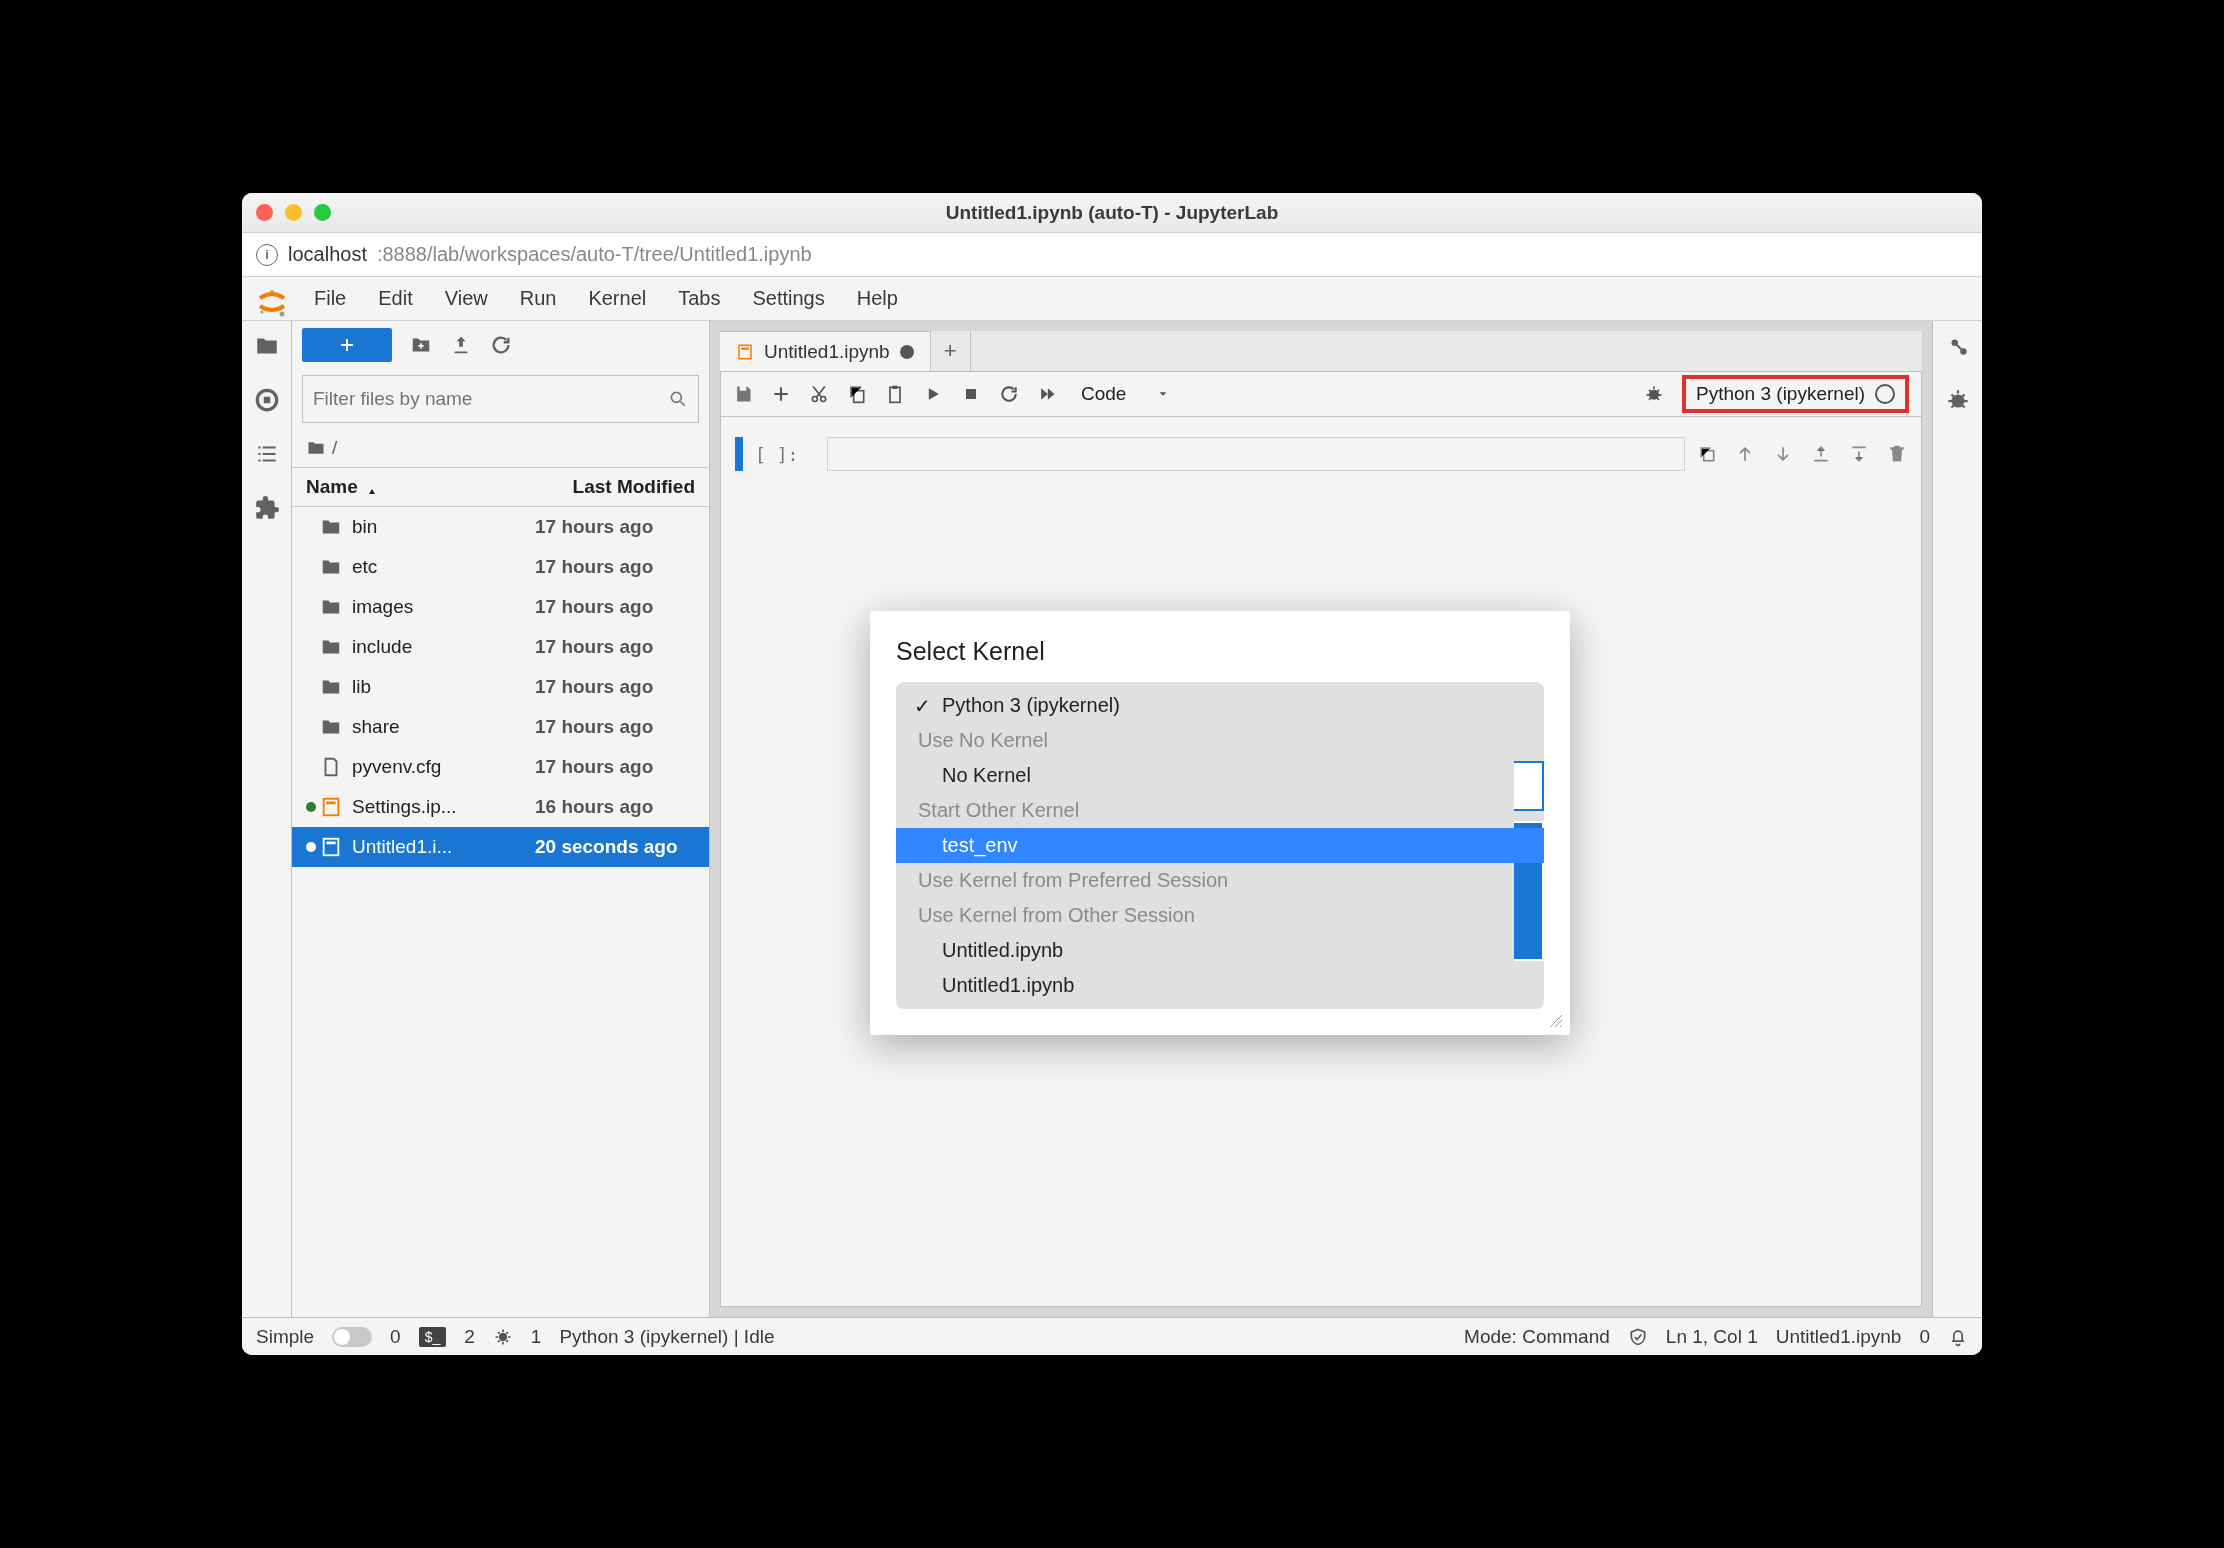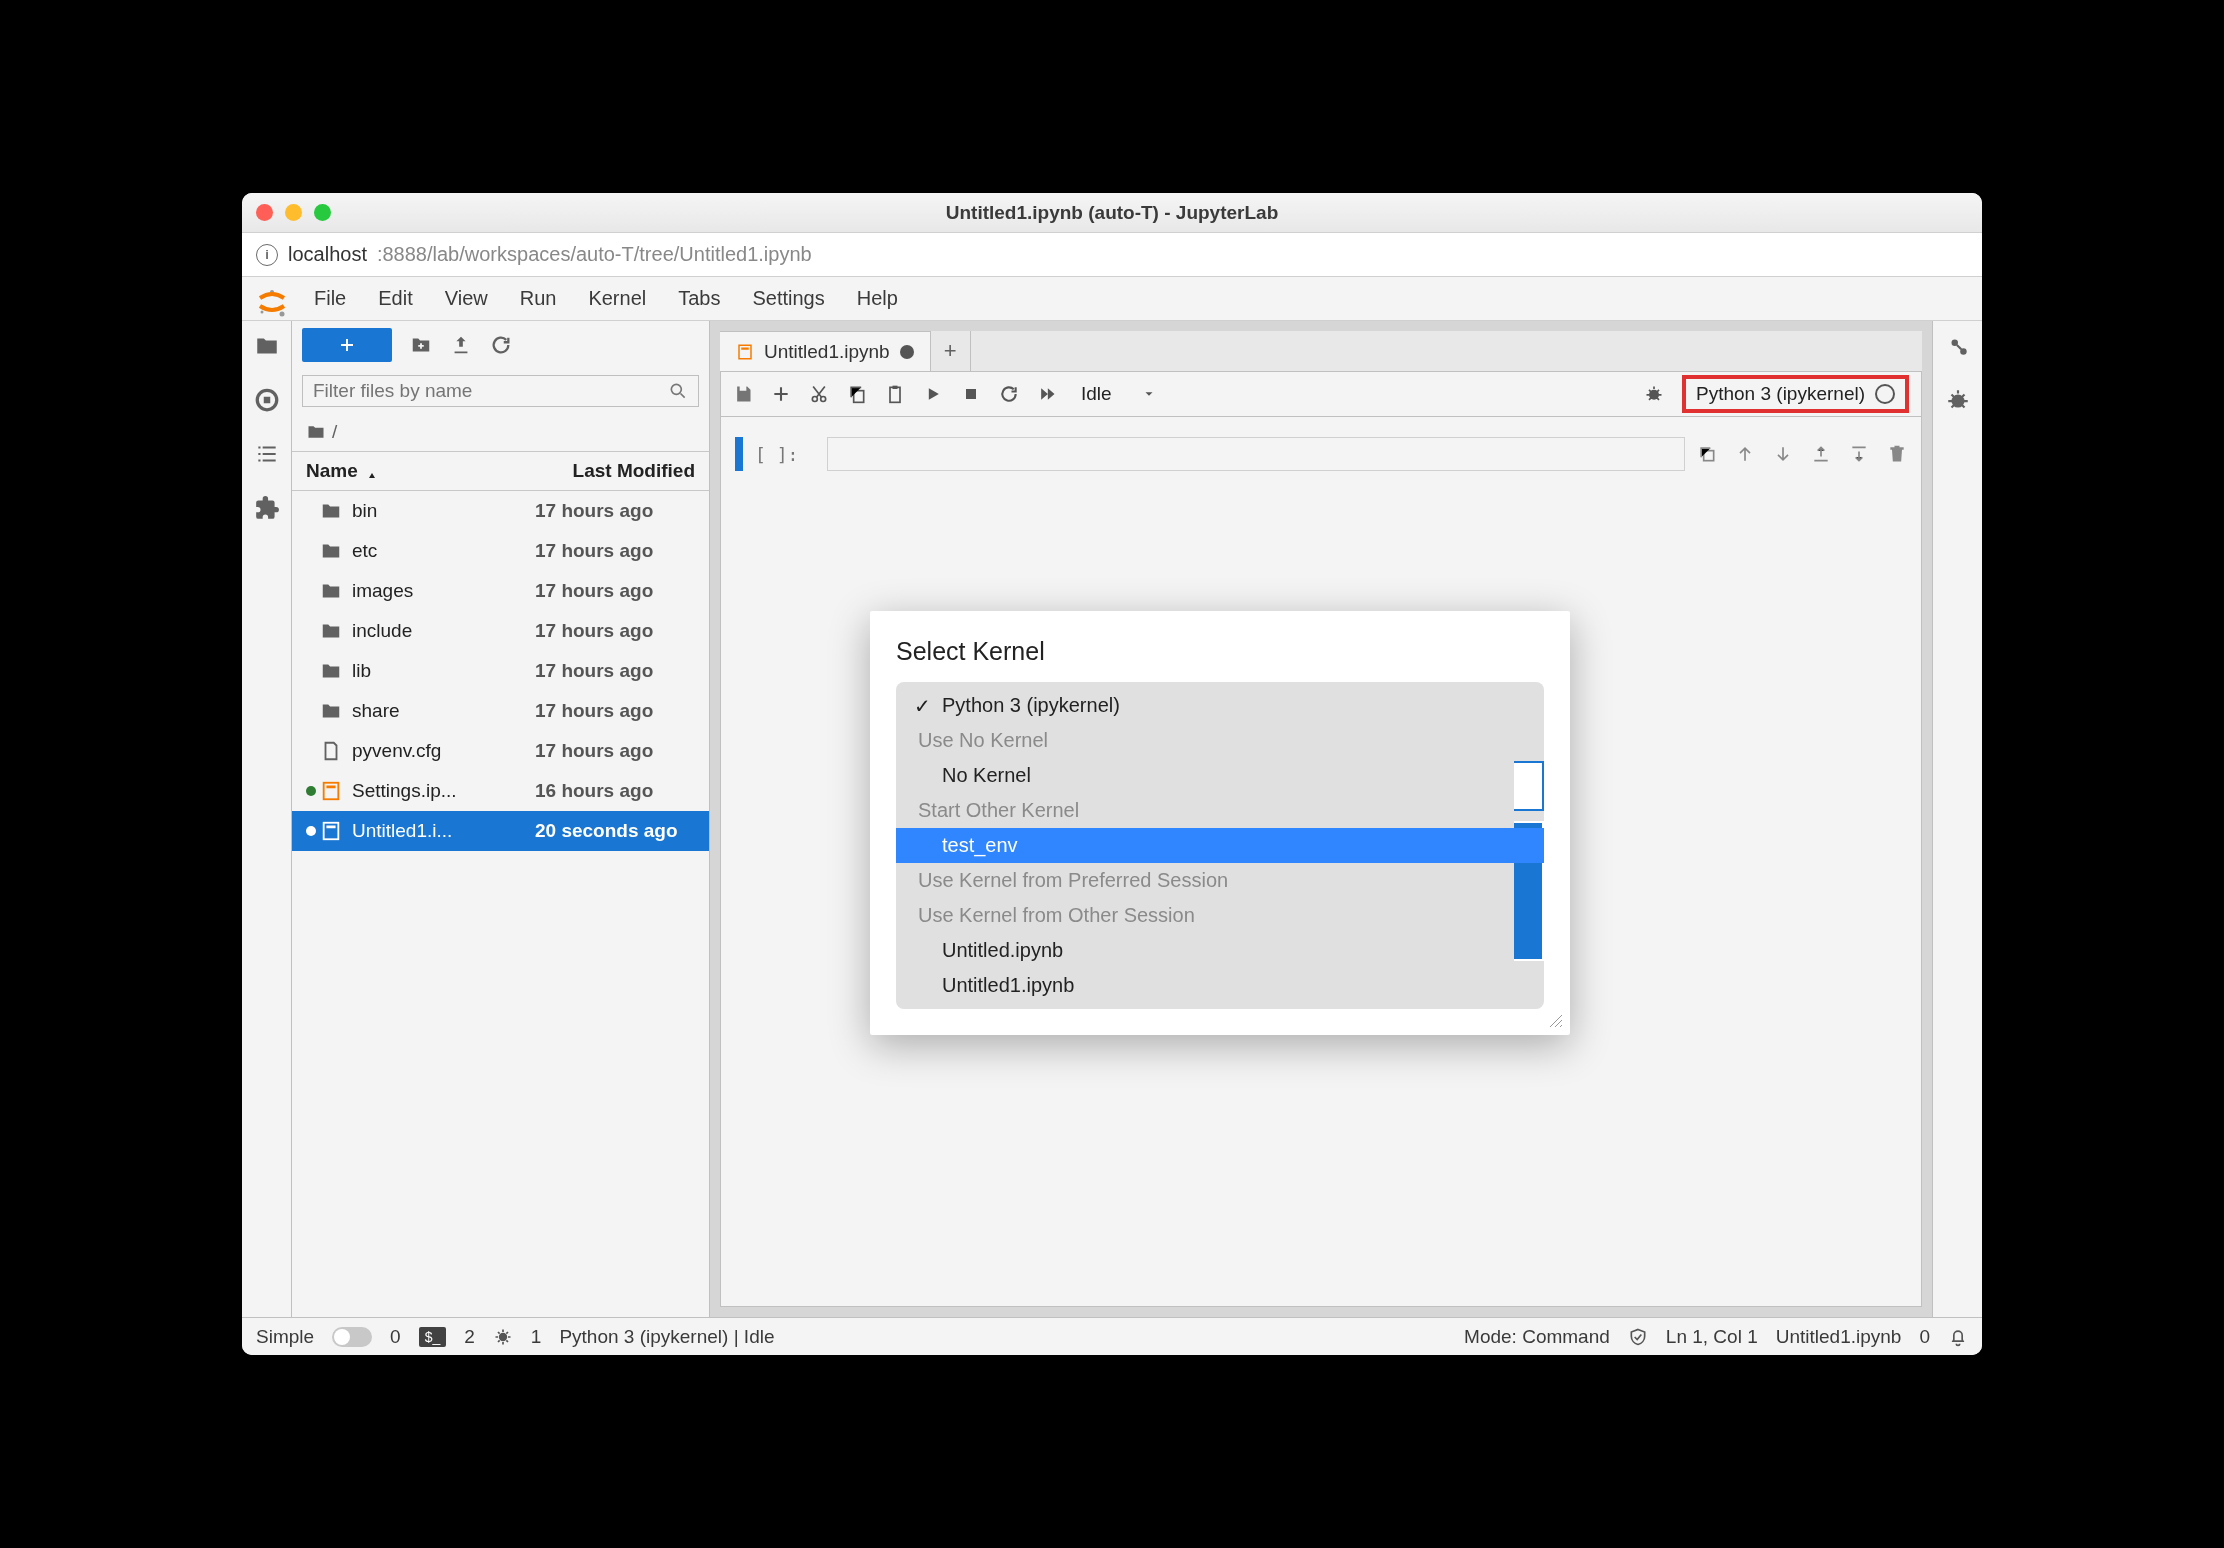--- a/index.html
+++ b/index.html
@@ -18,21 +18,21 @@
 .menu-item { padding: 0 16px; color: #3a3a3a; height: 100%; display: flex; align-items: center; cursor: pointer; }
 .content { flex: 1; display: flex; background: #d6d6d6; overflow: hidden; min-height: 0; }
 .left-rail { width: 50px; background: #f4f4f4; border-right: 1px solid #c0c0c0; display: flex; flex-direction: column; align-items: center; padding-top: 12px; gap: 28px; }
 .rail-icon { width: 26px; height: 26px; color: #616161; cursor: pointer; }
 .right-rail { width: 50px; background: #f4f4f4; border-left: 1px solid #c0c0c0; display: flex; flex-direction: column; align-items: center; padding-top: 12px; gap: 28px; }
 .filepanel { width: 418px; background: #f4f4f4; border-right: 1px solid #c0c0c0; display: flex; flex-direction: column; }
 .fp-toolbar { height: 48px; display: flex; align-items: center; padding: 6px 10px; gap: 18px; }
 .btn-new { width: 90px; height: 34px; background: #1976d2; display: flex; align-items: center; justify-content: center; color: #fff; cursor: pointer; border-radius: 2px; }
 .tb-icon { width: 22px; height: 22px; color: #616161; cursor: pointer; }
 .fp-filter { padding: 6px 10px; }
-.fp-filter .wrap { border: 1px solid #bfbfbf; height: 32px; display: flex; align-items: center; padding: 0 10px; gap: 8px; background: #fff0; }
+.fp-filter .wrap { border: 1px solid #bfbfbf; height: 48px; display: flex; align-items: center; padding: 0 10px; gap: 8px; background: #fff0; }
 .fp-filter input { flex: 1; border: none; background: transparent; font-size: 19px; outline: none; color: #555; }
 .fp-crumb { padding: 8px 14px; display: flex; align-items: center; gap: 6px; color: #616161; font-size: 19px; }
 .fp-head { display: flex; padding: 8px 14px; border-top: 1px solid #c8c8c8; border-bottom: 1px solid #c8c8c8; font-size: 19px; font-weight: 600; color: #222; }
 .fp-head .col-name { flex: 1; display: flex; align-items: flex-end; gap: 8px; }
 .fp-head .col-mod { width: 160px; text-align: right; }
 .fp-list { flex: 1; overflow: auto; }
 .fp-row { display: flex; align-items: center; padding: 6px 14px; font-size: 19px; height: 40px; cursor: pointer; }
 .fp-row .ficon { width: 22px; height: 22px; margin-right: 10px; flex-shrink: 0; }
 .fp-row .fname { flex: 1; color: #222; overflow: hidden; text-overflow: ellipsis; white-space: nowrap; }
 .fp-row .fmod { width: 160px; text-align: left; color: #555; font-weight: bold; }
@@ -289,21 +289,21 @@
         <svg class="nt-icon" viewBox="0 0 24 24">
             <rect x="6" y="6" width="12" height="12" fill="currentColor"></rect>
           </svg>
         <svg class="nt-icon" viewBox="0 0 24 24">
             <path fill="none" stroke="currentColor" stroke-width="2.5" d="M20 12a8 8 0 1 1-2.3-5.6M20 4v5h-5"></path>
           </svg>
         <svg class="nt-icon" viewBox="0 0 24 24">
             <path fill="currentColor" d="M5 5v14l8-7zM13 5v14l8-7z"></path>
           </svg>
         <div class="celltype">
-          <span>Idle</span>
+          <span>Code</span>
           <svg width="14" height="14" viewBox="0 0 24 24">
               <path fill="#555" d="M6 9l6 6 6-6z"></path>
             </svg>
         </div>
         <div class="grow"></div>
         <svg class="nt-icon" viewBox="0 0 24 24">
             <circle cx="12" cy="13" r="6" fill="currentColor"></circle>
             <path stroke="currentColor" stroke-width="2" d="M3 13h4M17 13h4M6 7l3 3M18 7l-3 3M6 19l3-3M18 19l-3-3M12 3v3"></path>
           </svg>
         <div class="kernel-box">

